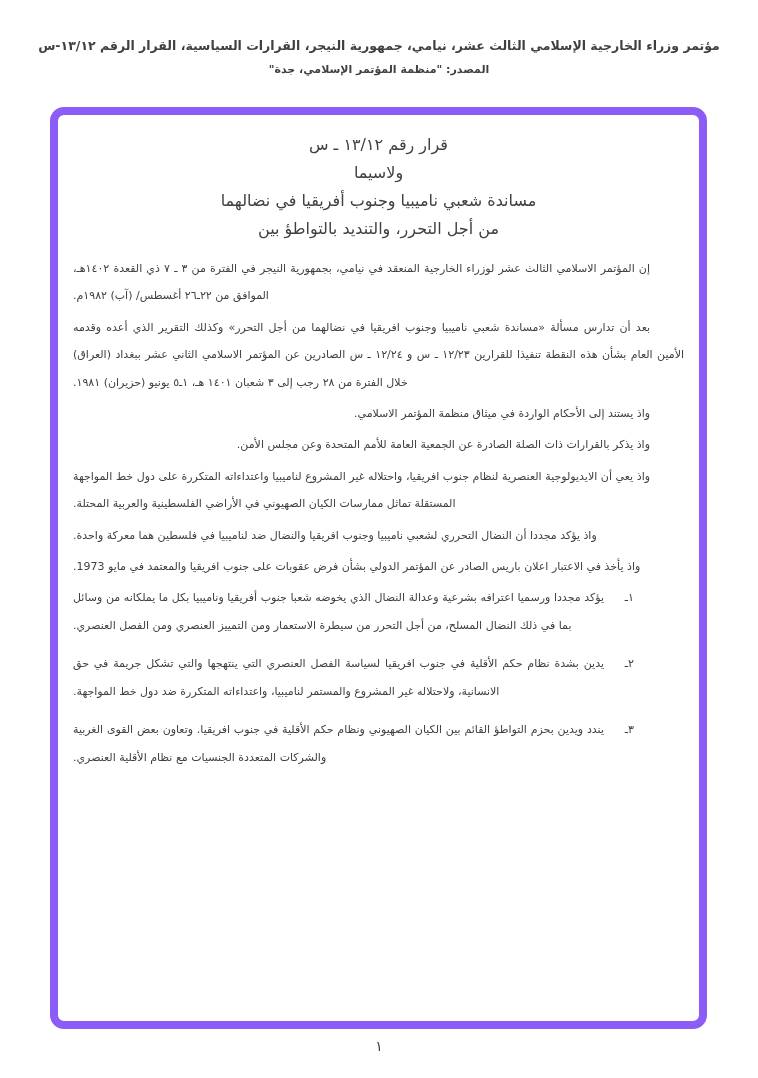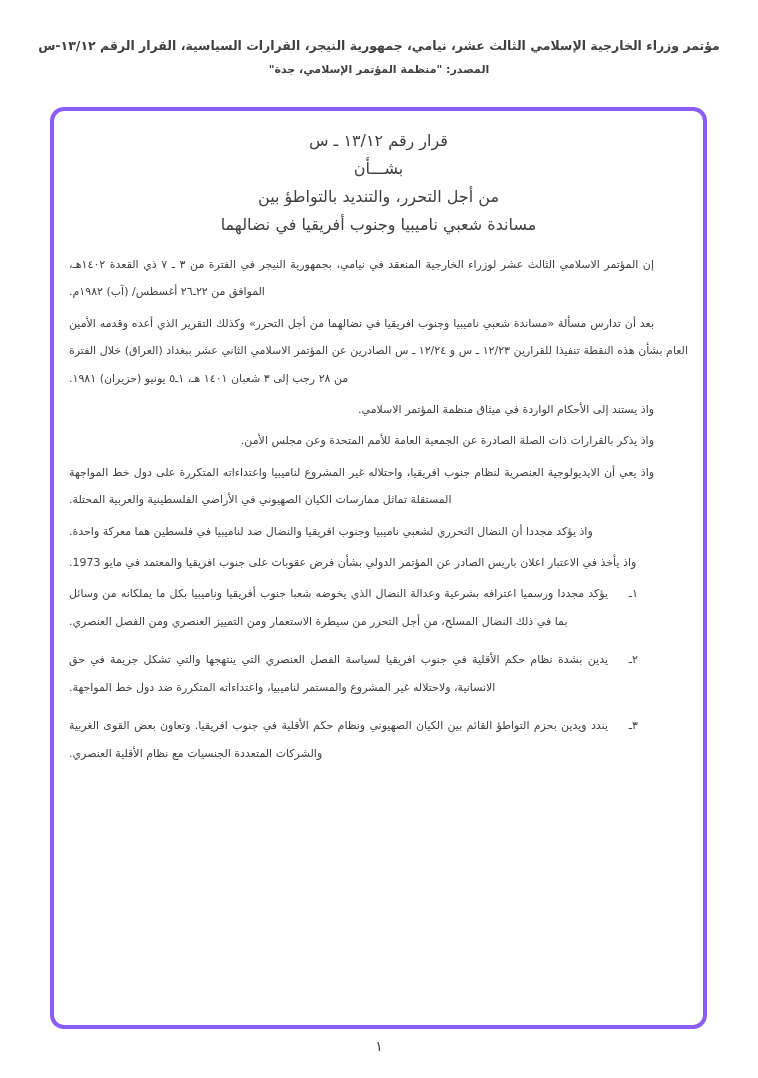--- a/index.html
+++ b/index.html
@@ -36,21 +36,21 @@
   }
 
   
   .frame {
     position: absolute;
     top: 107px;
     left: 50px;
     width: 657px;
     height: 922px;
     box-sizing: border-box;
-    border: 4px solid #8b5cf6;
+    border: 8px solid #8b5cf6;
     border-radius: 14px;
     padding: 16px 15px 0 15px;
     overflow: hidden;
     background: #ffffff;
   }
 
   
   .title-block {
     text-align: center;
     font-size: 16px;
@@ -102,23 +102,23 @@
 
   <div class="doc-header">
     <div class="h1">مؤتمر وزراء الخارجية الإسلامي الثالث عشر، نيامي، جمهورية النيجر، القرارات السياسية، القرار الرقم ١٣/١٢-س</div>
     <div class="h2">المصدر: "منظمة المؤتمر الإسلامي، جدة"</div>
   </div>
 
   <div class="frame">
 
     <div class="title-block">
       <div>قرار رقم ١٣/١٢ ـ س</div>
-      <div>بشـــأن</div>
+      <div>ولاسيما</div>
+      <div>مساندة شعبي ناميبيا وجنوب أفريقيا في نضالهما</div>
       <div>من أجل التحرر، والتنديد بالتواطؤ بين</div>
-      <div>مساندة شعبي ناميبيا وجنوب أفريقيا في نضالهما</div>
     </div>
 
     <div class="body-text">
       <p class="para">إن المؤتمر الاسلامي الثالث عشر لوزراء الخارجية المنعقد في نيامي، بجمهورية النيجر في الفترة من ٣ ـ ٧ ذي القعدة ١٤٠٢هـ، الموافق من ٢٢ـ٢٦ أغسطس/ (آب) ١٩٨٢م.</p>
       <p class="para">بعد أن تدارس مسألة «مساندة شعبي ناميبيا وجنوب افريقيا في نضالهما من أجل التحرر» وكذلك التقرير الذي أعده وقدمه الأمين العام بشأن هذه النقطة تنفيذا للقرارين ١٢/٢٣ ـ س و ١٢/٢٤ ـ س الصادرين عن المؤتمر الاسلامي الثاني عشر ببغداد (العراق) خلال الفترة من ٢٨ رجب إلى ٣ شعبان ١٤٠١ هـ، ١ـ٥ يونيو (حزيران) ١٩٨١.</p>
       <p class="para single">واذ يستند إلى الأحكام الواردة في ميثاق منظمة المؤتمر الاسلامي.</p>
       <p class="para single">واذ يذكر بالقرارات ذات الصلة الصادرة عن الجمعية العامة للأمم المتحدة وعن مجلس الأمن.</p>
       <p class="para">واذ يعي أن الايديولوجية العنصرية لنظام جنوب افريقيا، واحتلاله غير المشروع لناميبيا واعتداءاته المتكررة على دول خط المواجهة المستقلة تماثل ممارسات الكيان الصهيوني في الأراضي الفلسطينية والعربية المحتلة.</p>
       <p class="para">واذ يؤكد مجددا أن النضال التحرري لشعبي ناميبيا وجنوب افريقيا والنضال ضد لناميبيا في فلسطين هما معركة واحدة.</p>
       <p class="para">واذ يأخذ في الاعتبار اعلان باريس الصادر عن المؤتمر الدولي بشأن فرض عقوبات على جنوب افريقيا والمعتمد في مايو 1973.</p>

